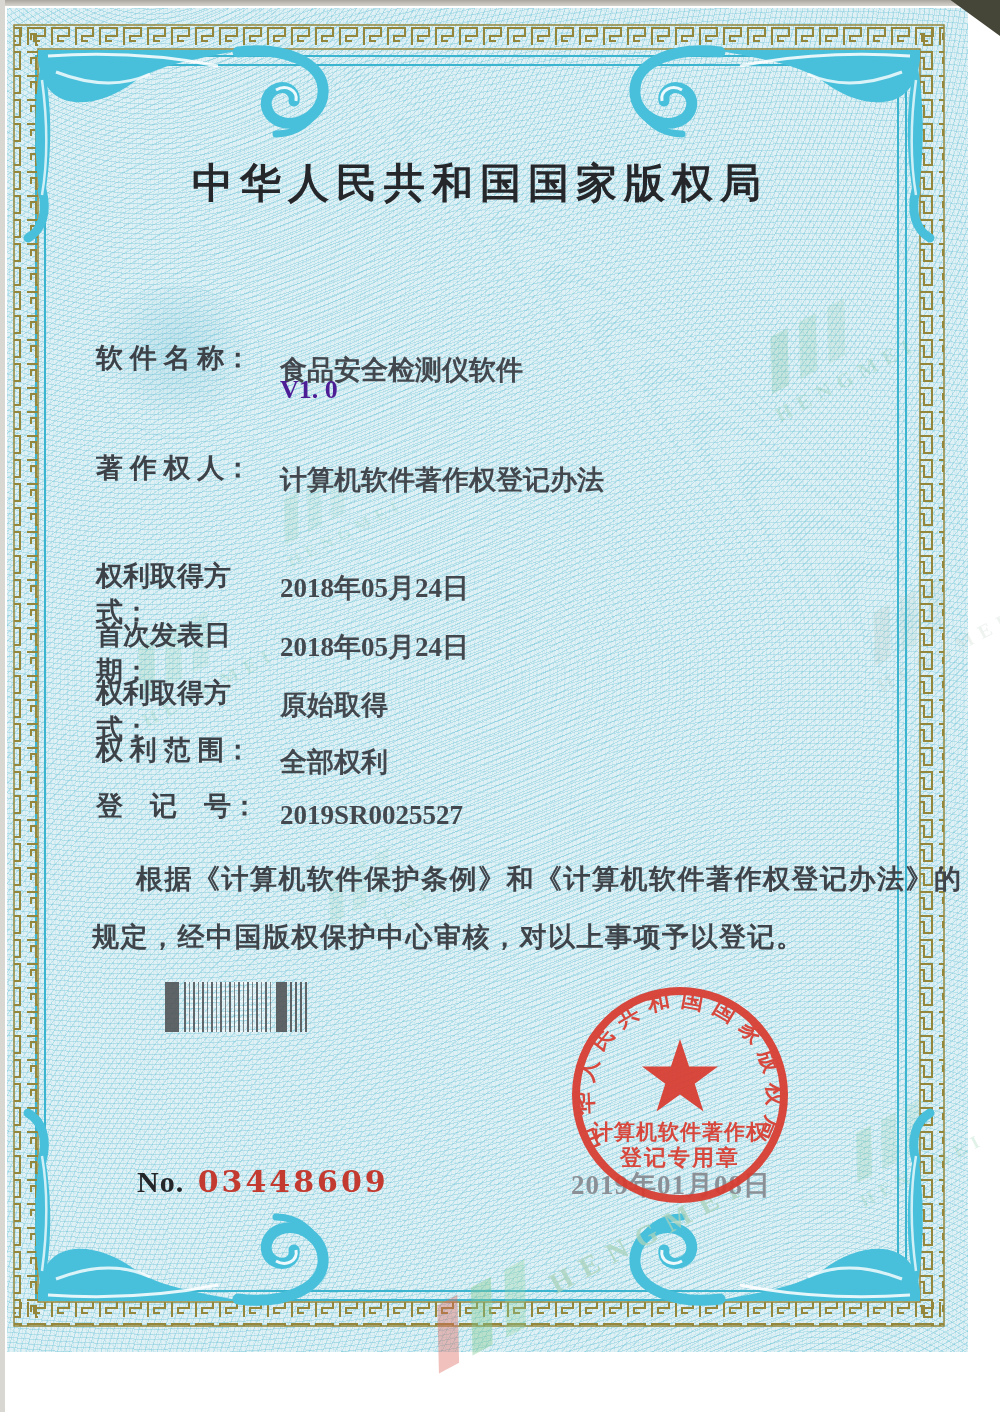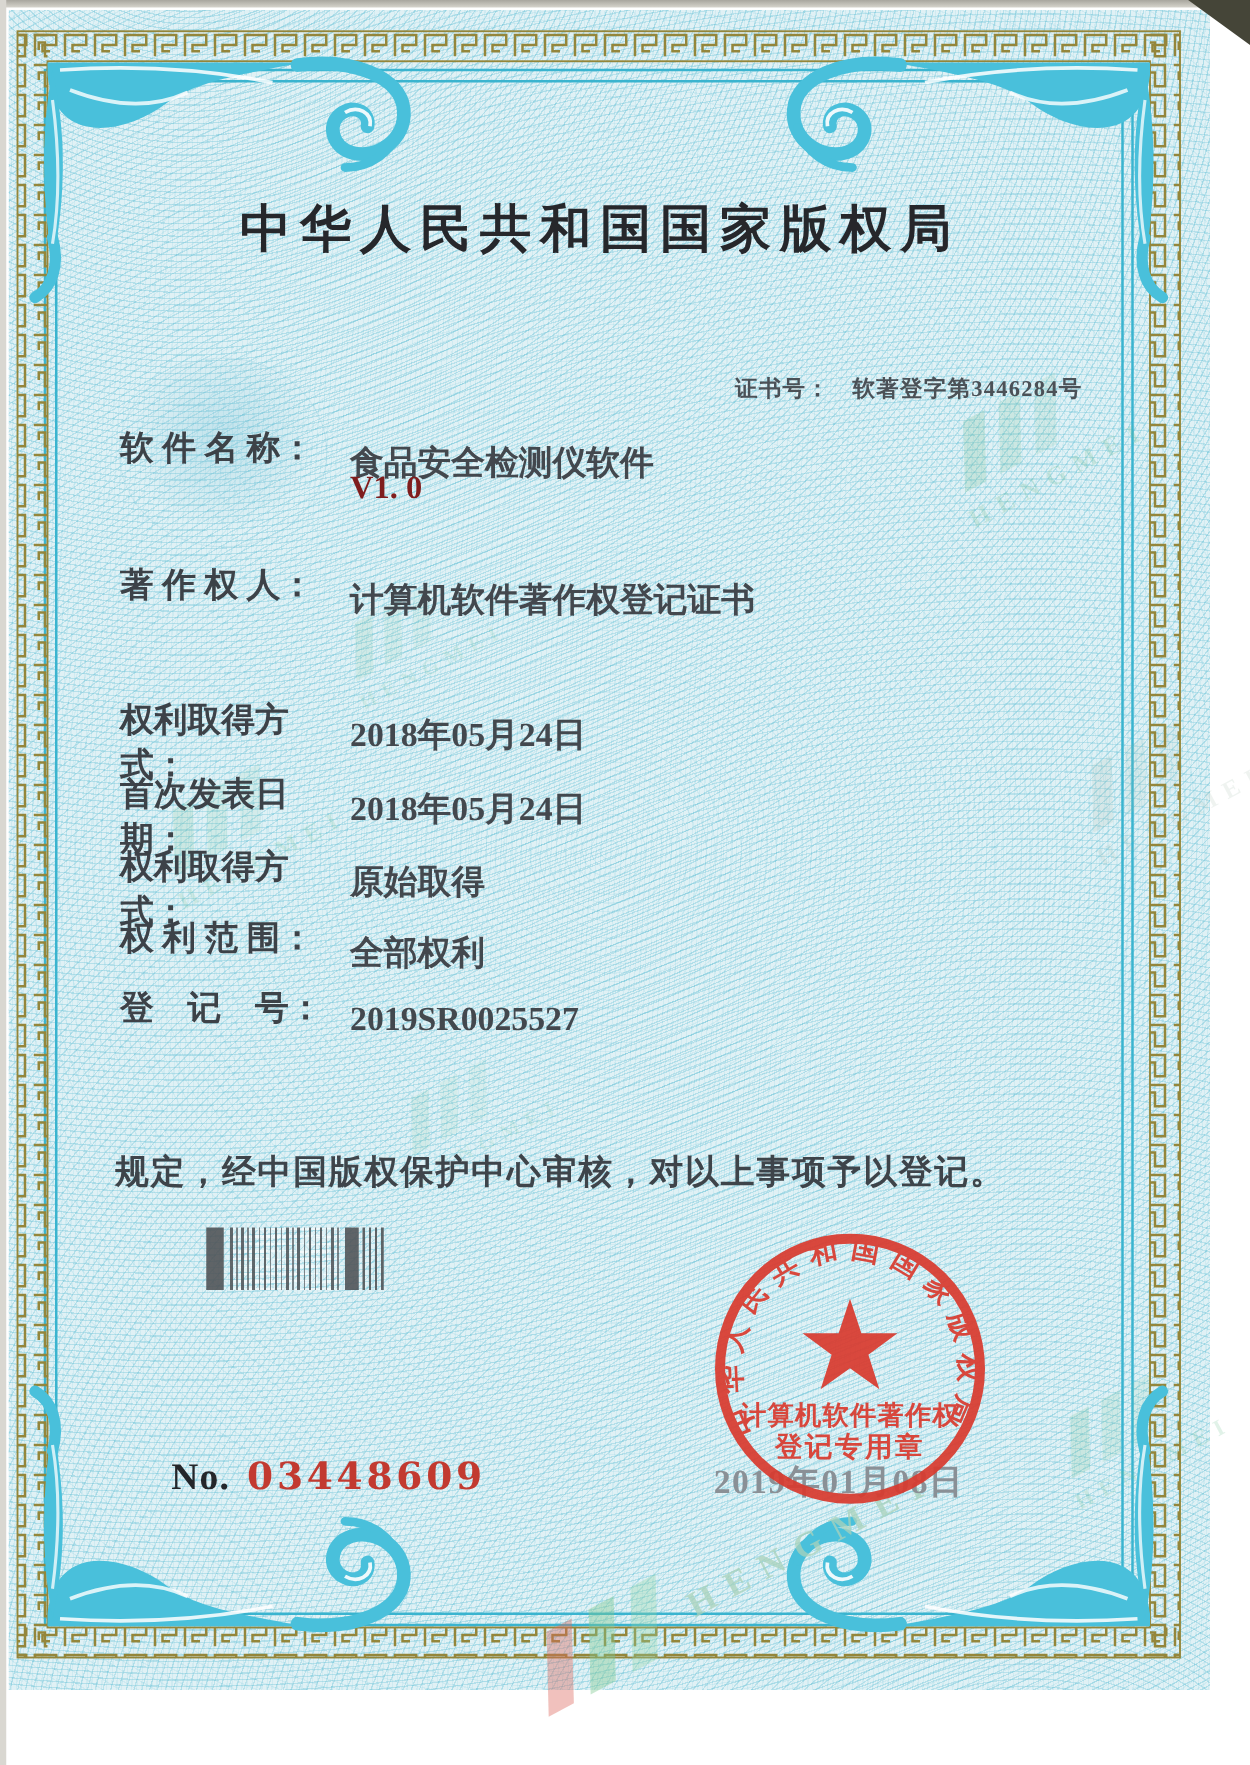--- a/index.html
+++ b/index.html
@@ -30,21 +30,21 @@
     font-size:50px;font-weight:700;color:#232428;letter-spacing:4px;
   }
   .certno{
     position:absolute;left:588px;top:299px;font-size:18px;color:#4b5157;
     font-weight:700;letter-spacing:1px;
   }
   .certno .gap{display:inline-block;width:18px;}
   .field{position:absolute;font-size:27px;color:#43484e;font-weight:700;}
   .field .lab{position:absolute;left:96px;top:0;width:173px;color:#3d4248;}
   .field .val{position:absolute;left:280px;top:12px;white-space:nowrap;}
-  .version{position:absolute;left:280px;top:375px;font-size:26px;font-weight:700;color:#7f1d1d;}
+  .version{position:absolute;left:280px;top:375px;font-size:26px;font-weight:700;color:#4c1d95;}
   .statement{
     position:absolute;font-size:27px;color:#3e444a;font-weight:700;letter-spacing:1.5px;white-space:nowrap;
   }
   .barcode{
     position:absolute;left:165px;top:982px;width:142px;height:50px;display:flex;opacity:.88;
   }
   .bc-solid{width:14px;background:#4e5154;}
   .bc-noise{flex:1;margin-left:5px;background:
     repeating-linear-gradient(90deg, rgba(72,76,80,.95) 0 2px, rgba(0,0,0,0) 2px 5px, rgba(72,76,80,.75) 5px 6px, rgba(0,0,0,0) 6px 9px),
     repeating-linear-gradient(0deg, rgba(255,255,255,.65) 0 2px, rgba(0,0,0,0) 2px 6px);}
@@ -138,33 +138,30 @@
     <g transform="translate(395,1315) rotate(-28) scale(1.9)" opacity=".75">
       <path d="M6 38 L22 6 L34 6 L18 38 Z" fill="#dd6a5f" opacity=".55"></path>
       <path d="M26 38 L42 6 L54 6 L38 38 Z" fill="#7fc98f" opacity=".55"></path>
       <path d="M46 38 L62 6 L74 6 L58 38 Z" fill="#8fd3a4" opacity=".45"></path>
       <text x="80" y="30" font-size="15" letter-spacing="6" fill="#a9d2bb" font-weight="bold">HENGMEI</text>
     </g>
   </svg>
 
   <div class="content">
     <div class="authority">中华人民共和国国家版权局</div>
-    <div class="certno">
-      <span>证书号：</span><span class="gap"></span><span>软著登字第3446284号</span>
-    </div>
 
     <div class="field" style="top:340px">
       <span class="lab">软 件 名 称：</span>
       <span class="val">食品安全检测仪软件</span>
     </div>
     <div class="version">V1. 0</div>
 
     <div class="field" style="top:450px">
       <span class="lab">著 作 权 人：</span>
-      <span class="val">计算机软件著作权登记证书</span>
+      <span class="val">计算机软件著作权登记办法</span>
     </div>
     <div class="field" style="top:558px">
       <span class="lab">权利取得方式：</span>
       <span class="val">2018年05月24日</span>
     </div>
     <div class="field" style="top:617px">
       <span class="lab">首次发表日期：</span>
       <span class="val">2018年05月24日</span>
     </div>
     <div class="field" style="top:675px">
@@ -173,20 +170,21 @@
     </div>
     <div class="field" style="top:732px">
       <span class="lab">权 利 范 围：</span>
       <span class="val">全部权利</span>
     </div>
     <div class="field" style="top:788px">
       <span class="lab">登　记　号：</span>
       <span class="val">2019SR0025527</span>
     </div>
 
+    <div class="statement" style="left:136px;top:861px">根据《计算机软件保护条例》和《计算机软件著作权登记办法》的</div>
     <div class="statement" style="left:92px;top:919px">规定，经中国版权保护中心审核，对以上事项予以登记。</div>
   </div>
 
   <div class="barcode">
     <div class="bc-solid"></div>
     <div class="bc-noise"></div>
     <div class="bc-solid2"></div>
     <div class="bc-stripes"></div>
   </div>
 

